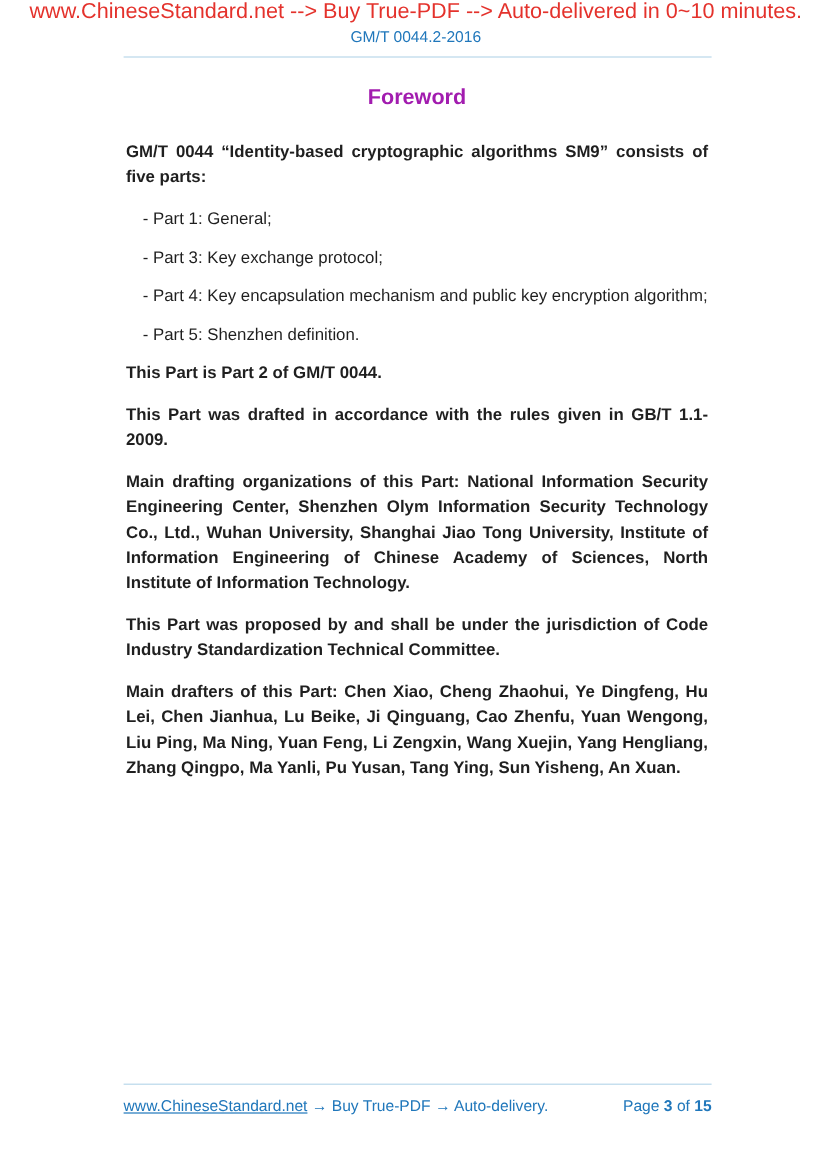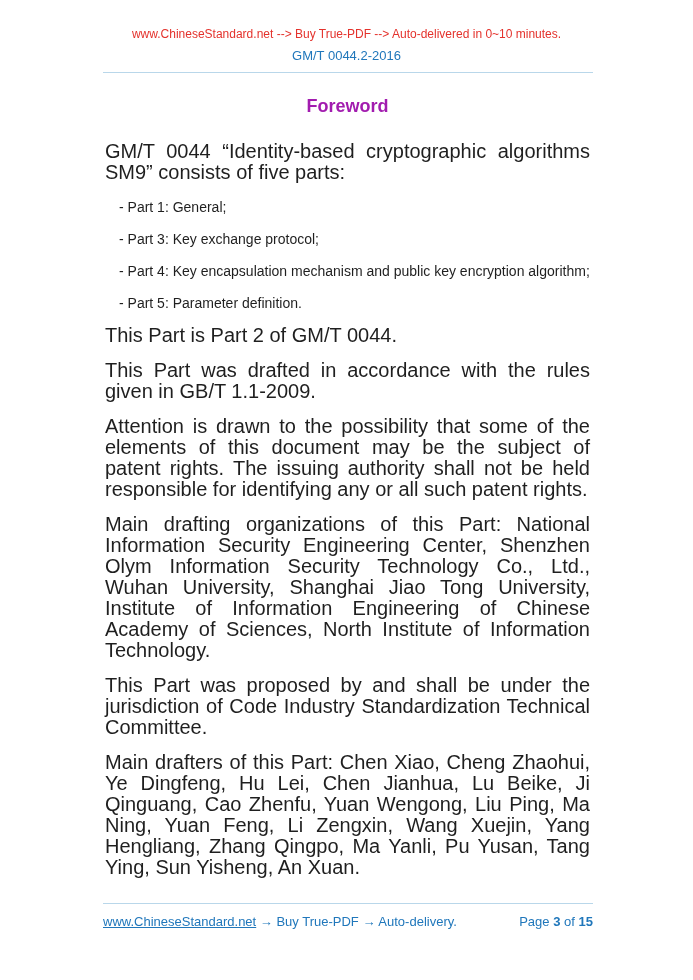--- a/index.html
+++ b/index.html
@@ -8,24 +8,23 @@
     width: 693px; height: 980px;
     position: relative;
     font-family: "Liberation Sans", sans-serif;
     color: #1f1f1f;
     overflow: hidden;
   }
   .page { position: absolute; inset: 0; background: #ffffff; }
 
   
   .promo {
-    margin-top: 25px;
     text-align: center;
     color: #e4322c;
-    font-size: 12px;
+    font-size: 18px;
     line-height: 18px;
   }
   .doc-number {
     margin-top: 5px;
     text-align: center;
     color: #2077bb;
     font-size: 13px;
     line-height: 15px;
   }
   .rule {
@@ -38,24 +37,25 @@
   .content { padding: 0 103px 0 105px; }
   .title {
     margin-top: 22px;
     text-align: center;
     font-size: 18px;
     line-height: 22px;
     font-weight: bold;
     color: #a21caf;
   }
   .content p {
-    font-size: 20px;
+    font-size: 14px;
     line-height: 21px;
     text-align: justify;
     margin-bottom: 14px;
+    font-weight: bold;
   }
   p.intro { margin-top: 24px; }
   .parts { margin-bottom: 8px; }
   .part-item {
     font-size: 14px;
     line-height: 21px;
     margin-left: 14px;
     margin-bottom: 11px;
   }
 
@@ -96,26 +96,25 @@
   <div class="content">
 
     <div class="title">Foreword</div>
 
     <p class="intro">GM/T 0044 “Identity-based cryptographic algorithms SM9” consists of five parts:</p>
 
     <div class="parts">
       <div class="part-item">- Part 1: General;</div>
       <div class="part-item">- Part 3: Key exchange protocol;</div>
       <div class="part-item">- Part 4: Key encapsulation mechanism and public key encryption algorithm;</div>
-      <div class="part-item">- Part 5: Parameter definition.</div>
+      <div class="part-item">- Part 5: Shenzhen definition.</div>
     </div>
 
     <p>This Part is Part 2 of GM/T 0044.</p>
     <p>This Part was drafted in accordance with the rules given in GB/T 1.1-2009.</p>
-    <p>Attention is drawn to the possibility that some of the elements of this document may be the subject of patent rights. The issuing authority shall not be held responsible for identifying any or all such patent rights.</p>
     <p>Main drafting organizations of this Part: National Information Security Engineering Center, Shenzhen Olym Information Security Technology Co., Ltd., Wuhan University, Shanghai Jiao Tong University, Institute of Information Engineering of Chinese Academy of Sciences, North Institute of Information Technology.</p>
     <p>This Part was proposed by and shall be under the jurisdiction of Code Industry Standardization Technical Committee.</p>
     <p>Main drafters of this Part: Chen Xiao, Cheng Zhaohui, Ye Dingfeng, Hu Lei, Chen Jianhua, Lu Beike, Ji Qinguang, Cao Zhenfu, Yuan Wengong, Liu Ping, Ma Ning, Yuan Feng, Li Zengxin, Wang Xuejin, Yang Hengliang, Zhang Qingpo, Ma Yanli, Pu Yusan, Tang Ying, Sun Yisheng, An Xuan.</p>
 
   </div>
 
   <div class="footer">
     <hr class="footer-rule">
     <div class="footer-row">
       <div>

